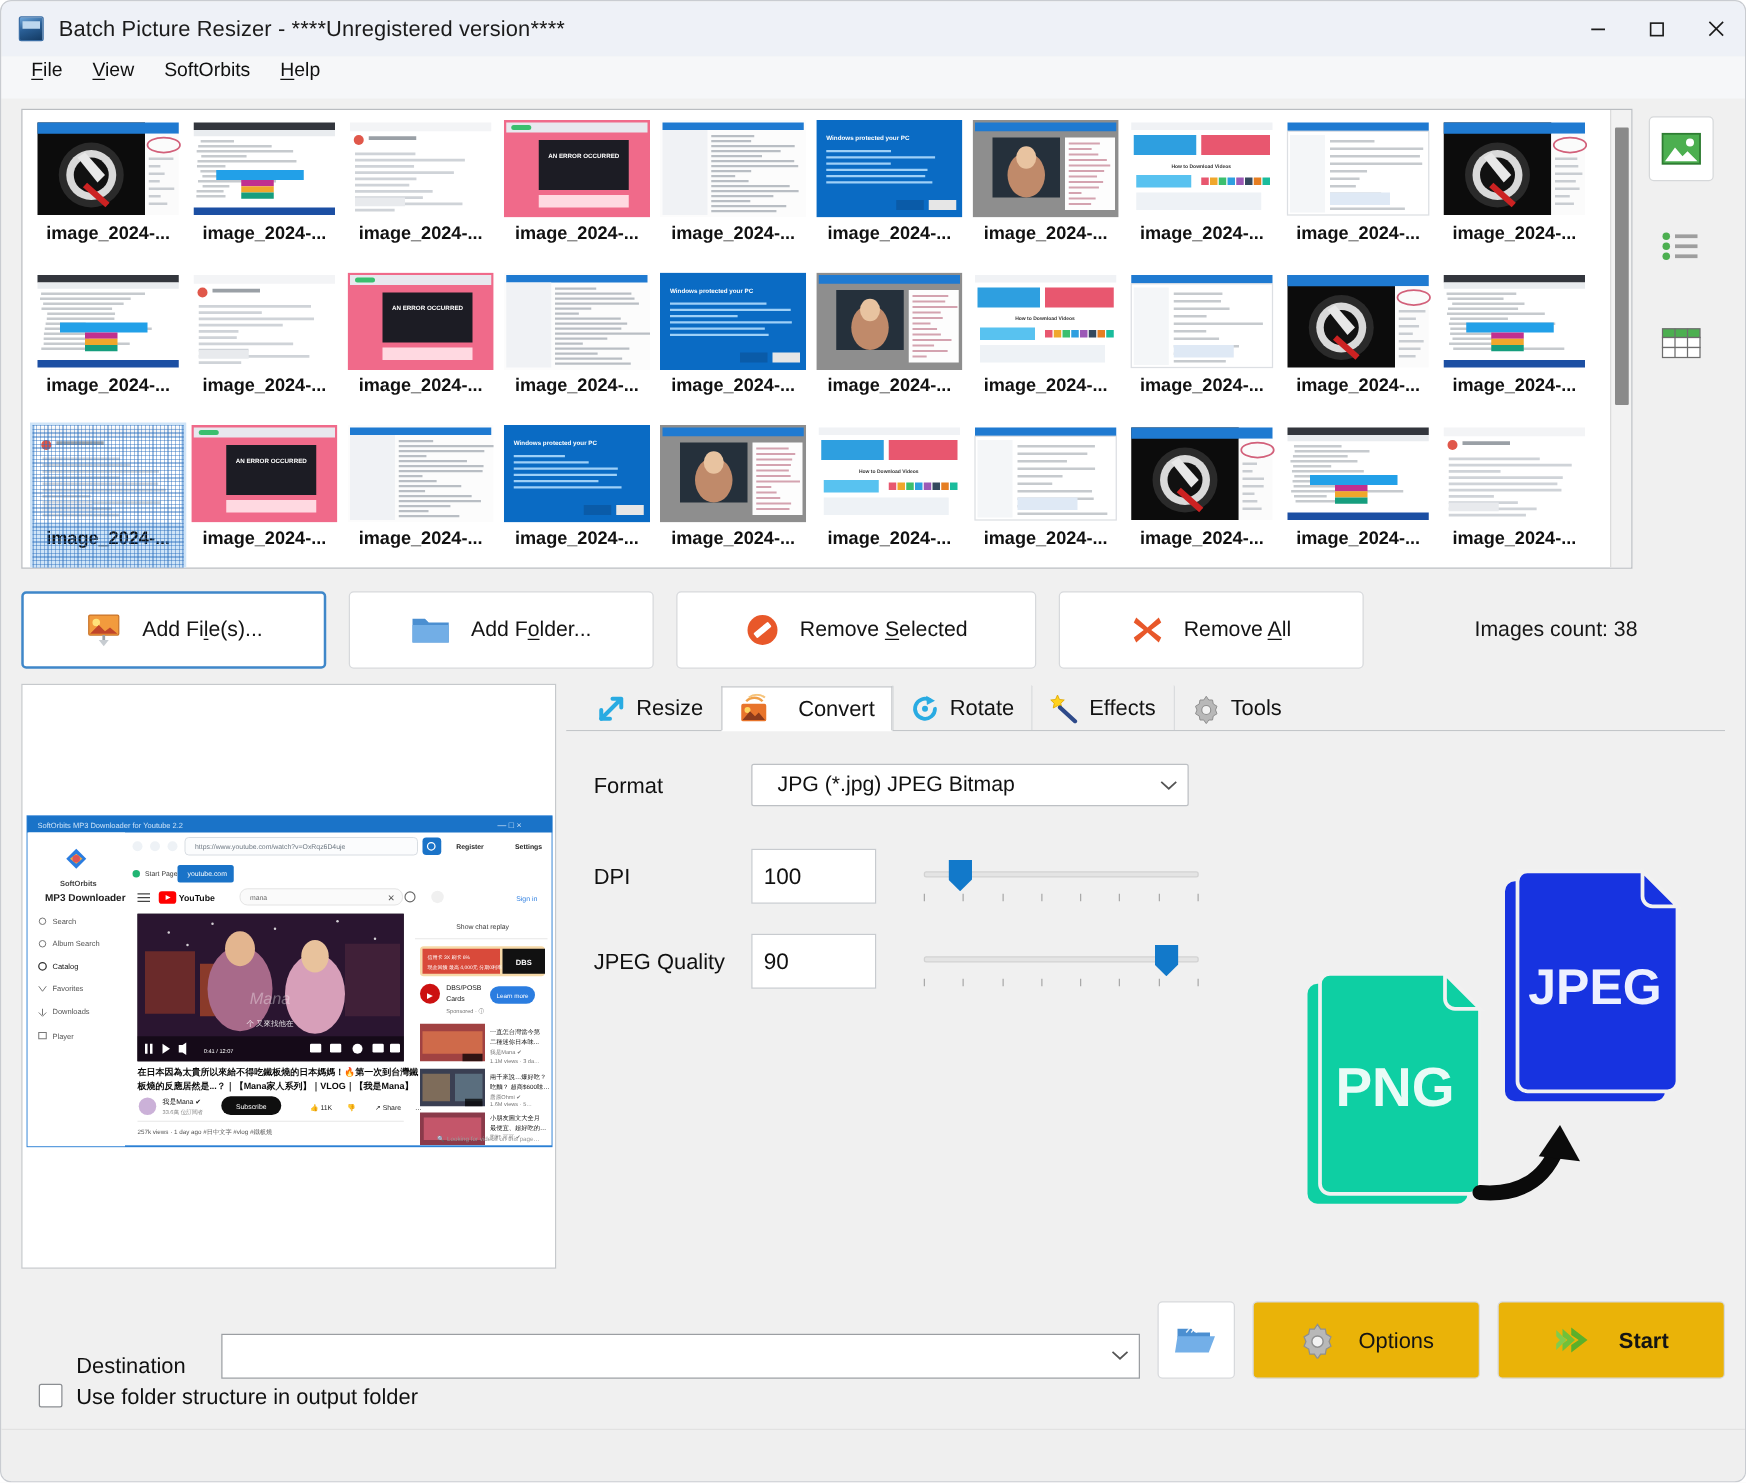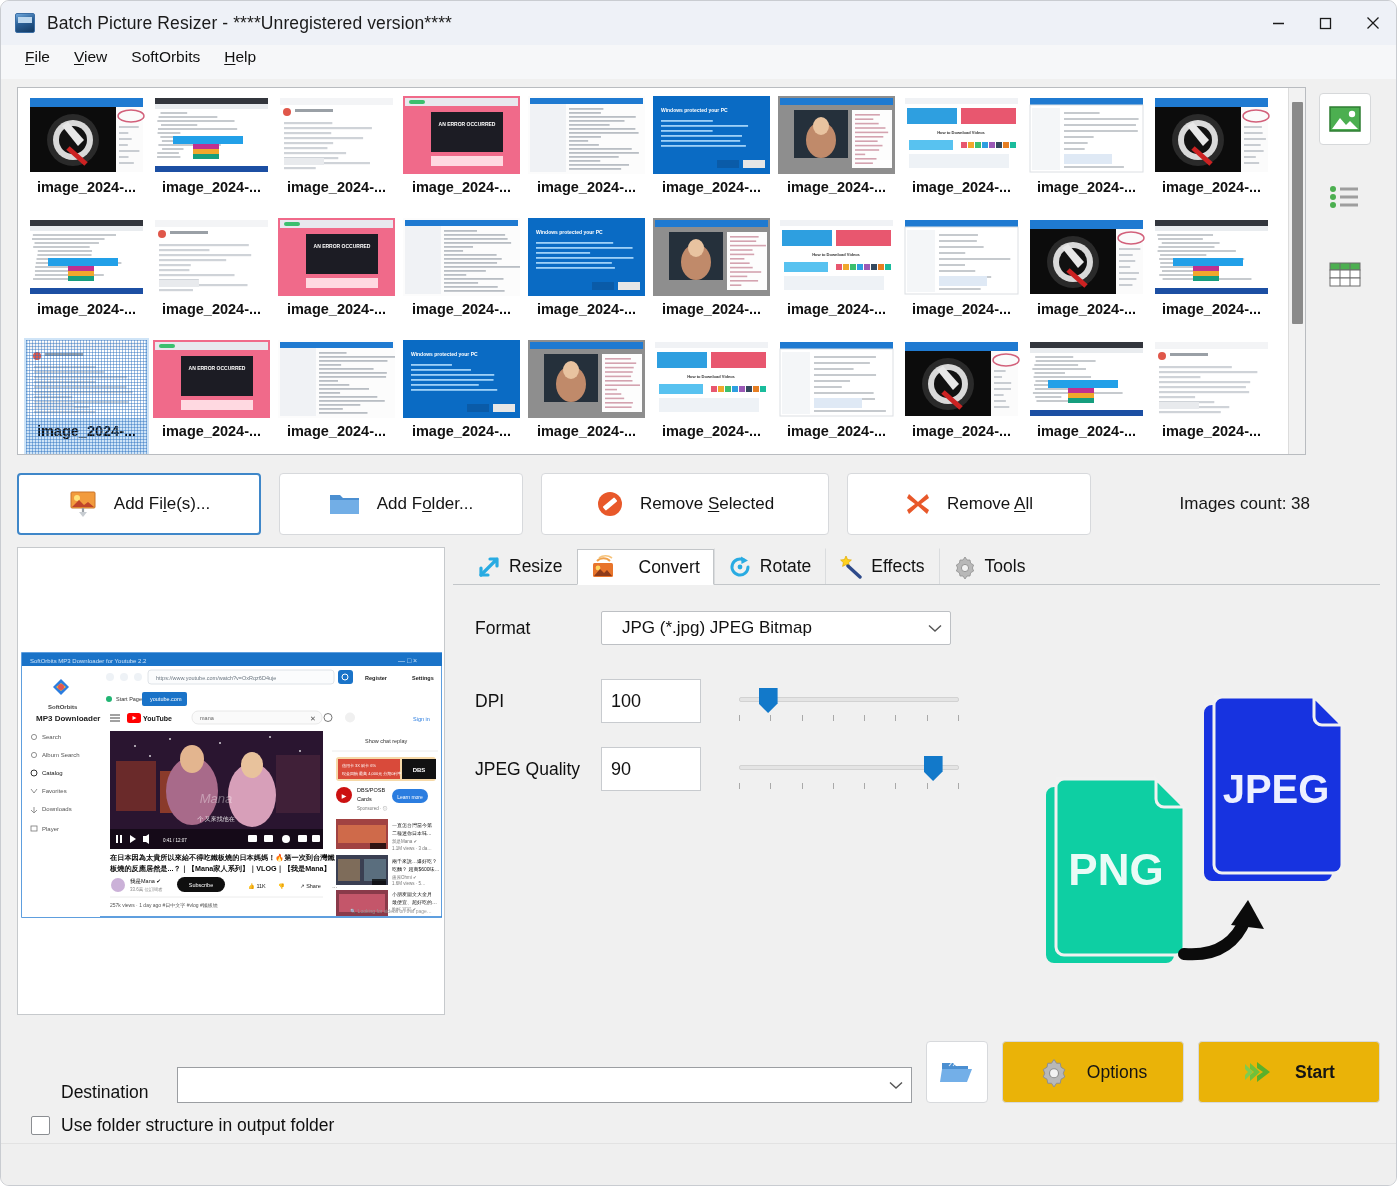--- a/index.html
+++ b/index.html
@@ -270,21 +270,21 @@
   }
   .wide-btn {
     height: 62px; background: #eab308; border: 1px solid #d7d9dc; border-radius: 4px;
     display: flex; align-items: center; justify-content: center; gap: 18px;
     font-size: 17.5px; color: #141414; cursor: default; padding: 0 20px;
   }
   .btn-options { width: 182px; }
   .btn-start { width: 182px; font-weight: bold; }
 
   .checkbox-row {
-    display: flex; align-items: center; gap: 11px;
+    display: flex; gap: 11px;
     padding: 4px 0 0 30px; height: 40px; min-height: 40px;
   }
   .cbox {
     width: 19px; height: 19px; border: 1px solid #8b8e92; background: #fff;
     border-radius: 2px; cursor: default;
   }
   .cbox-label { font-size: 17.5px; color: #101010; }
 
   .statusbar {
     height: 42px; min-height: 42px; background: #efefef;

